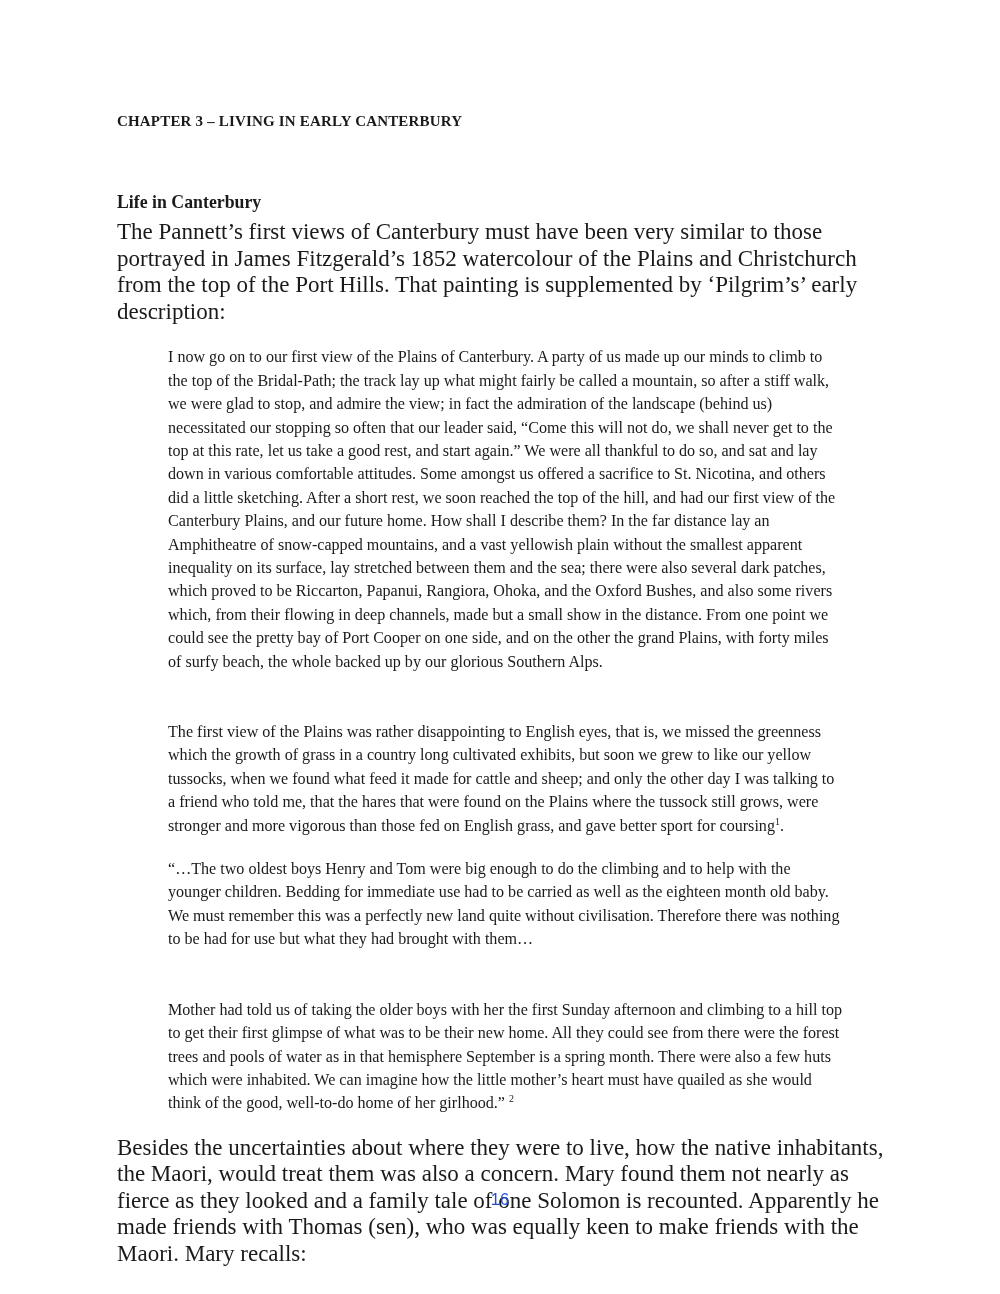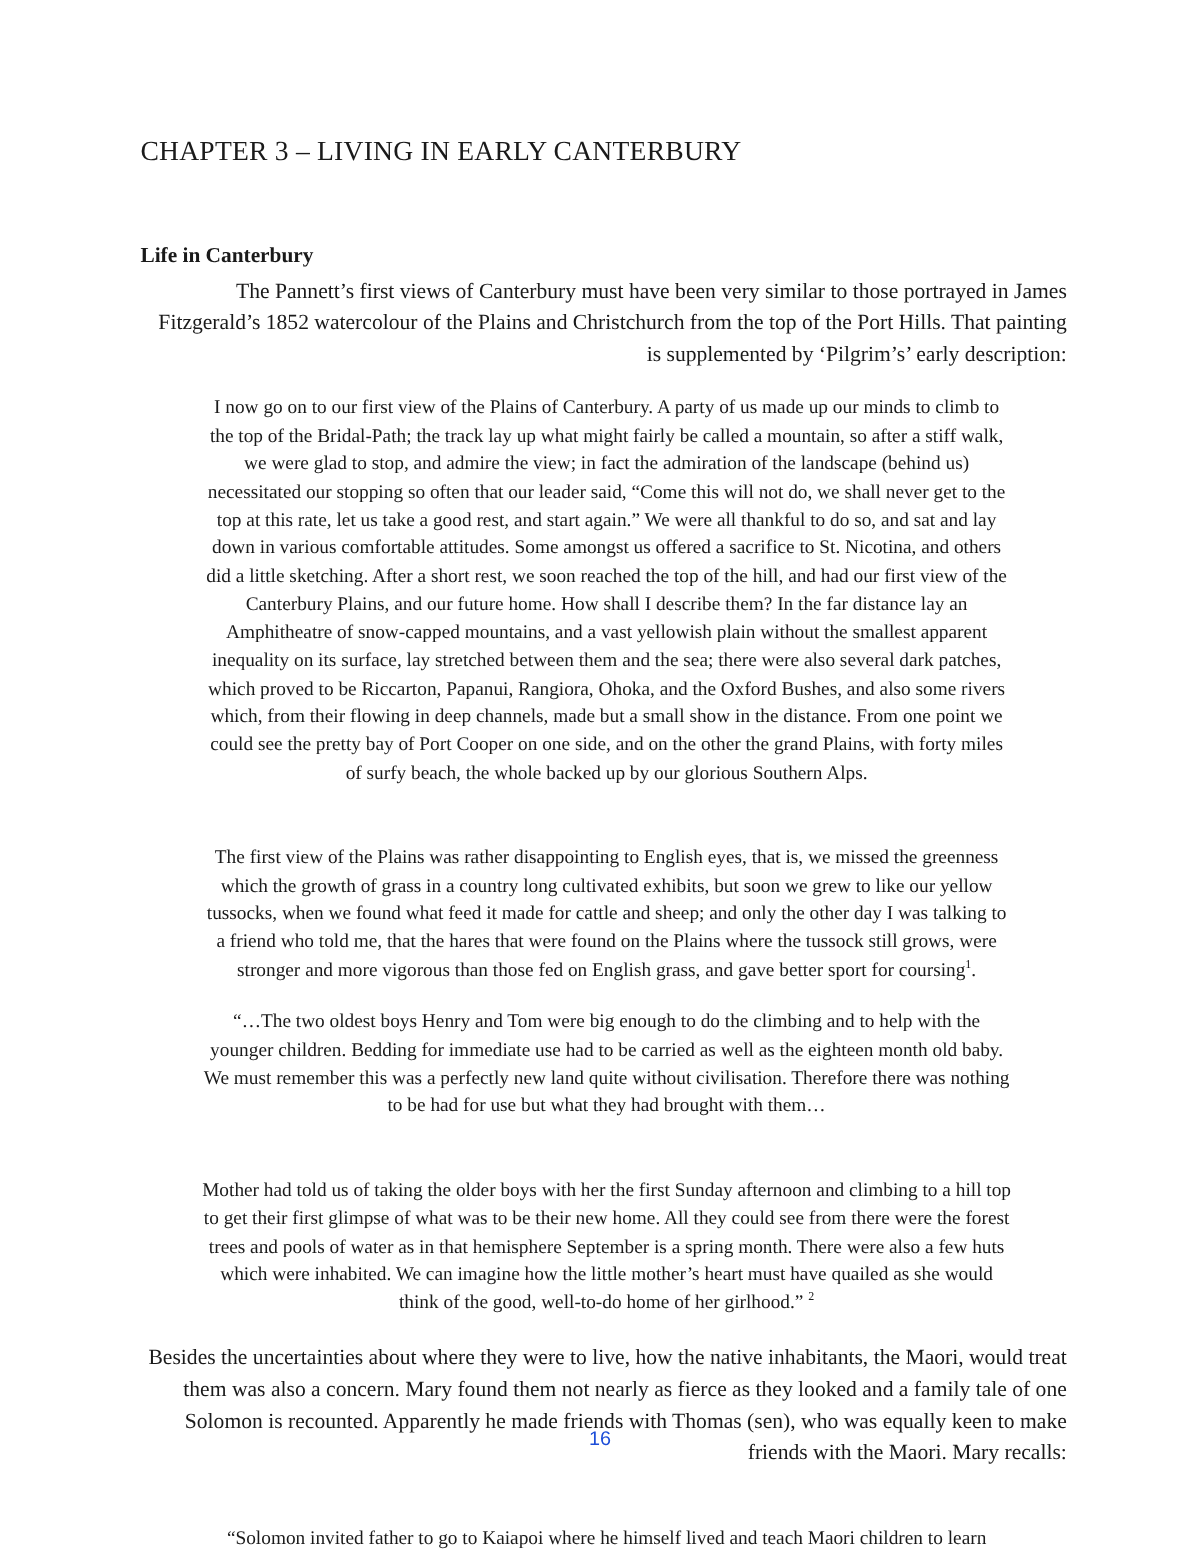--- a/index.html
+++ b/index.html
@@ -24,57 +24,57 @@
   }
   .content {
     position: absolute;
     left: 117px;
     top: 112px;
     width: 772px;
   }
 
   
   .chapter-title {
-    font-size: 23px;
-    font-weight: normal;
+    font-size: 15px;
+    font-weight: bold;
     letter-spacing: 0.18px;
     margin: 0 0 62px 0;
     line-height: 1.2;
   }
 
   
   .section-heading {
     font-size: 17.8px;
     font-weight: bold;
     margin: 0 0 6px 0;
     line-height: 1.2;
   }
 
   
   .body-par {
-    font-size: 18px;
+    font-size: 23px;
     line-height: 26.5px;
     margin: 0 0 20px 0;
-    text-align: right;
+    text-align: left;
     width: 772px;
   }
 
   
   .quote-block {
     margin: 0 0 20px 0;
     padding-left: 51px;
     width: 721px;
     box-sizing: border-box;
   }
   .quote-par {
     font-size: 16.1px;
     line-height: 23.4px;
     margin: 0 0 17px 0;
     width: 675px;
-    text-align: center;
+    text-align: left;
   }
   .quote-par:last-child {
     margin-bottom: 0;
     margin-top: 47px;
   }
 
   sup {
     font-size: 0.62em;
     vertical-align: super;
     line-height: 0;

